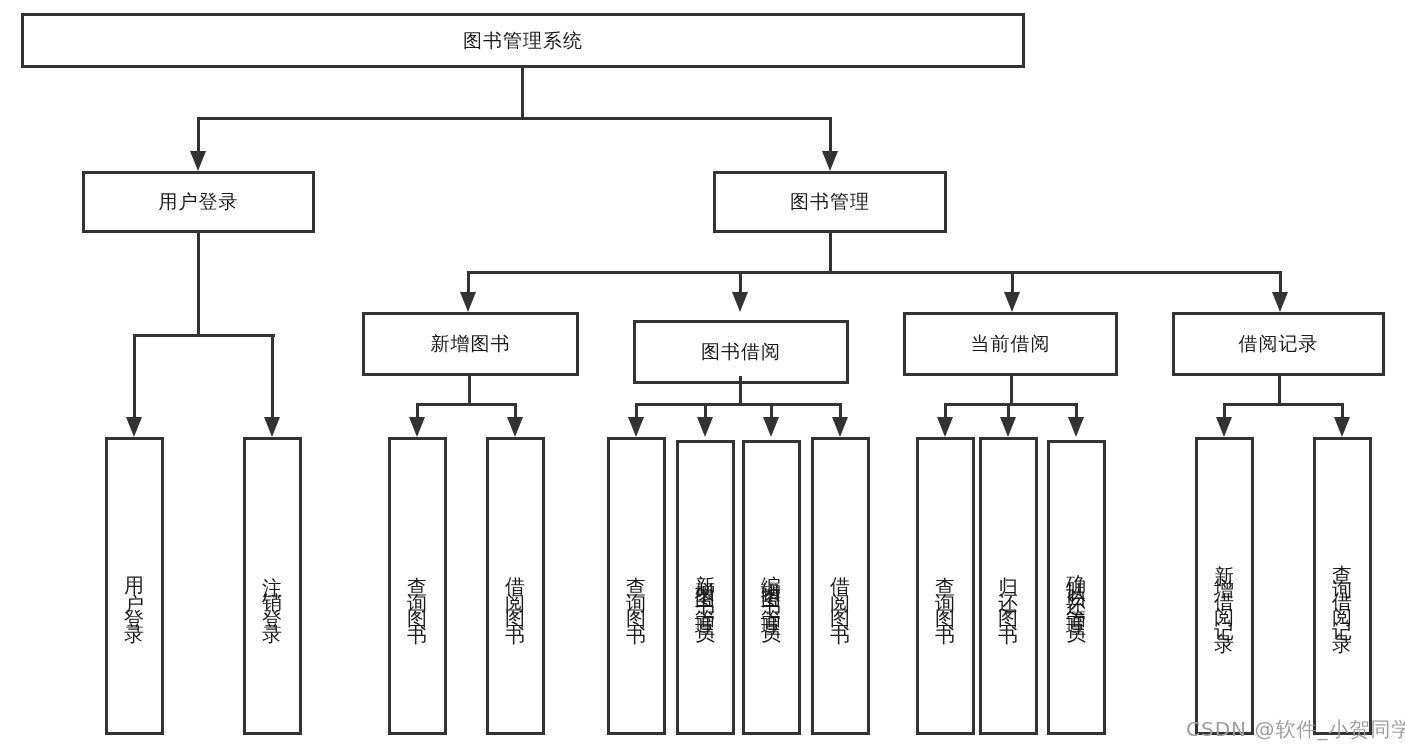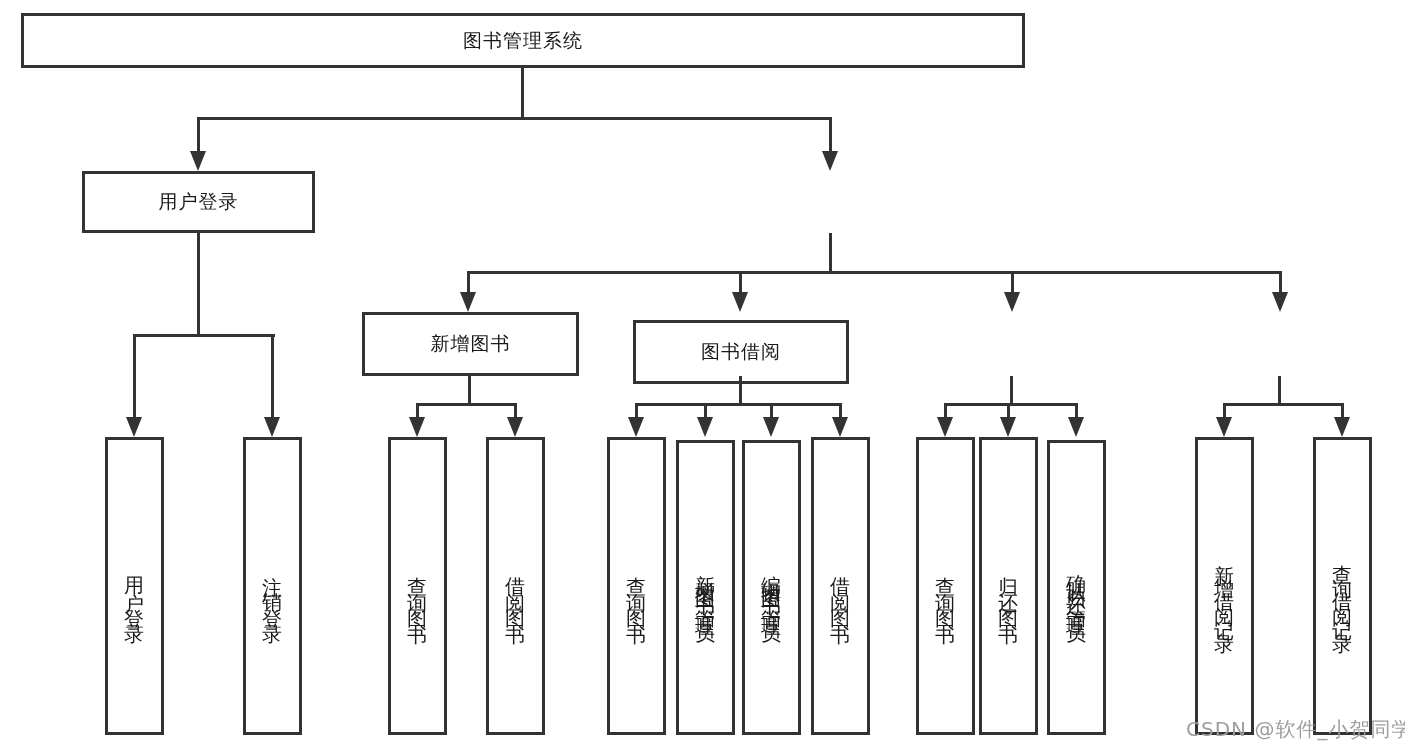--- a/index.html
+++ b/index.html
@@ -39,20 +39,23 @@
   <div class="vl" style="left:521px;top:68px;height:50px"></div>
   <div class="hl" style="left:197px;top:117px;width:635px"></div>
   <div class="vl" style="left:197px;top:117px;height:36px"></div>
   <div class="tri" style="left:190px;top:151px"></div>
   <div class="vl" style="left:829px;top:117px;height:36px"></div>
   <div class="tri" style="left:822px;top:151px"></div>
 
   <div class="node" style="left:82px;top:171px;width:233px;height:62px">
     <span>用户登录</span>
   </div>
+  <div class="node" style="left:713px;top:171px;width:234px;height:62px">
+    <span>图书管理</span>
+  </div>
 
   <div class="vl" style="left:197px;top:233px;height:103px"></div>
   <div class="hl" style="left:133px;top:334px;width:142px"></div>
   <div class="vl" style="left:133px;top:334px;height:86px"></div>
   <div class="tri" style="left:126px;top:417px"></div>
   <div class="vl" style="left:271px;top:334px;height:86px"></div>
   <div class="tri" style="left:264px;top:417px"></div>
 
   <div class="vl" style="left:829px;top:233px;height:41px"></div>
   <div class="hl" style="left:467px;top:271px;width:814px"></div>
@@ -63,20 +66,26 @@
   <div class="vl" style="left:1011px;top:271px;height:24px"></div>
   <div class="tri" style="left:1004px;top:292px"></div>
   <div class="vl" style="left:1279px;top:271px;height:24px"></div>
   <div class="tri" style="left:1272px;top:292px"></div>
 
   <div class="node" style="left:362px;top:312px;width:217px;height:64px">
     <span>新增图书</span>
   </div>
   <div class="node" style="left:633px;top:320px;width:216px;height:64px">
     <span>图书借阅</span>
+  </div>
+  <div class="node" style="left:903px;top:312px;width:215px;height:64px">
+    <span>当前借阅</span>
+  </div>
+  <div class="node" style="left:1172px;top:312px;width:213px;height:64px">
+    <span>借阅记录</span>
   </div>
 
   <div class="vl" style="left:468px;top:376px;height:30px"></div>
   <div class="hl" style="left:416px;top:403px;width:101px"></div>
   <div class="vl" style="left:416px;top:403px;height:16px"></div>
   <div class="tri" style="left:409px;top:417px"></div>
   <div class="vl" style="left:514px;top:403px;height:16px"></div>
   <div class="tri" style="left:507px;top:417px"></div>
 
   <div class="vl" style="left:739px;top:376px;height:30px"></div>

